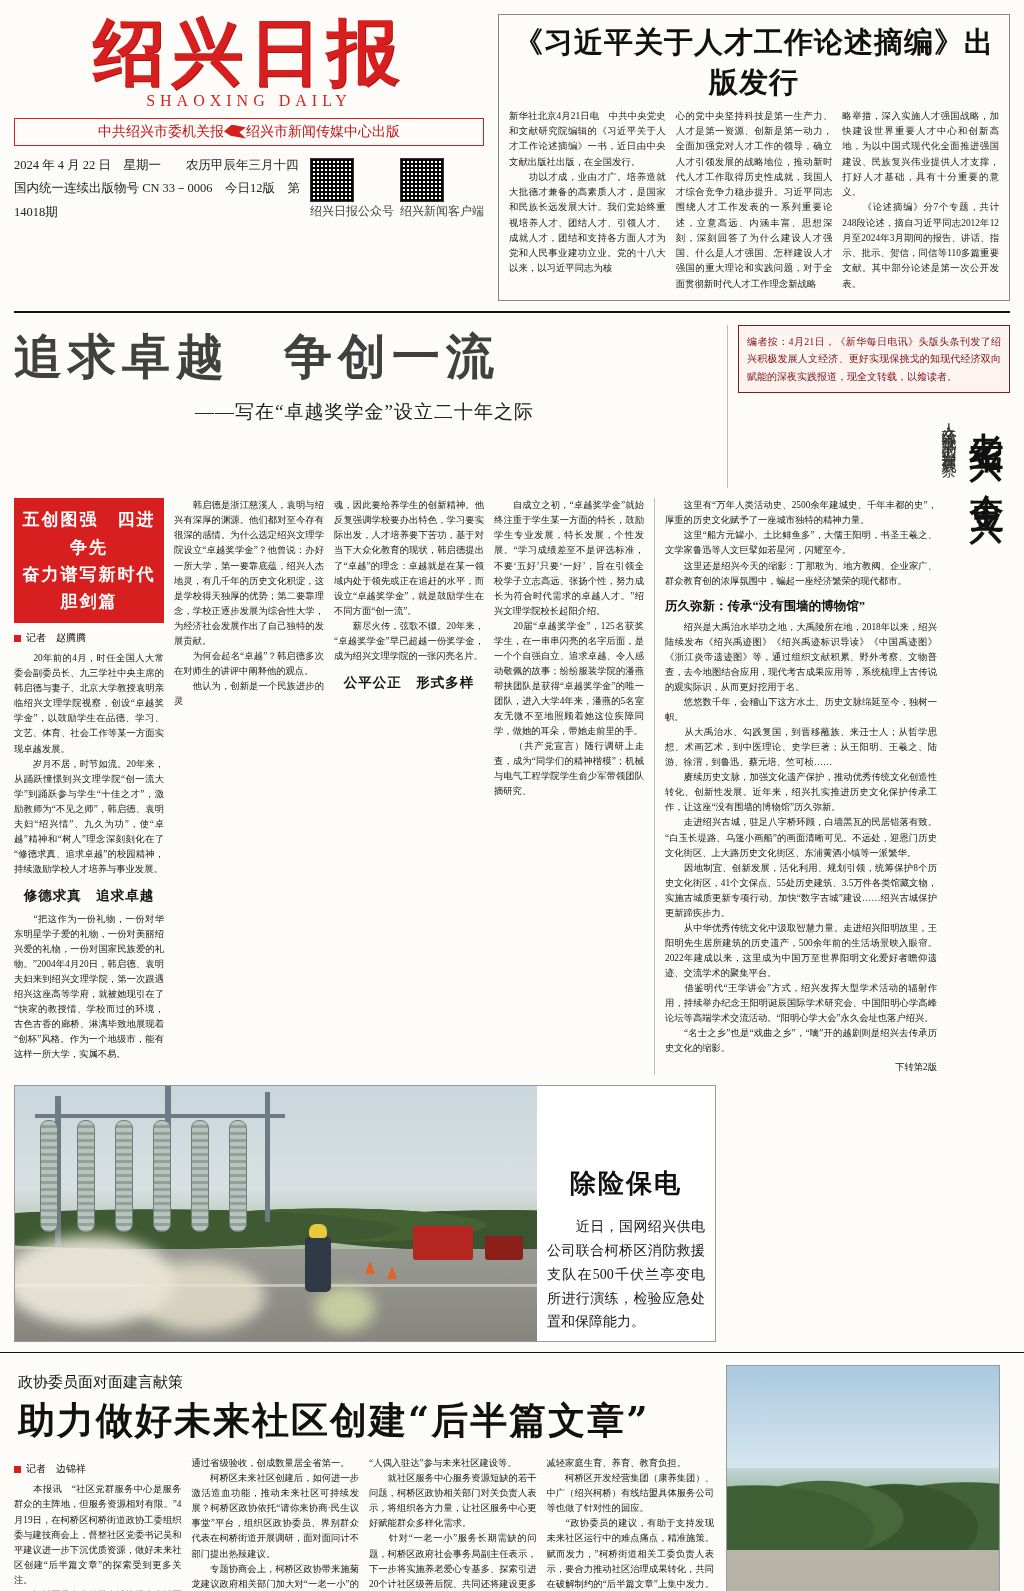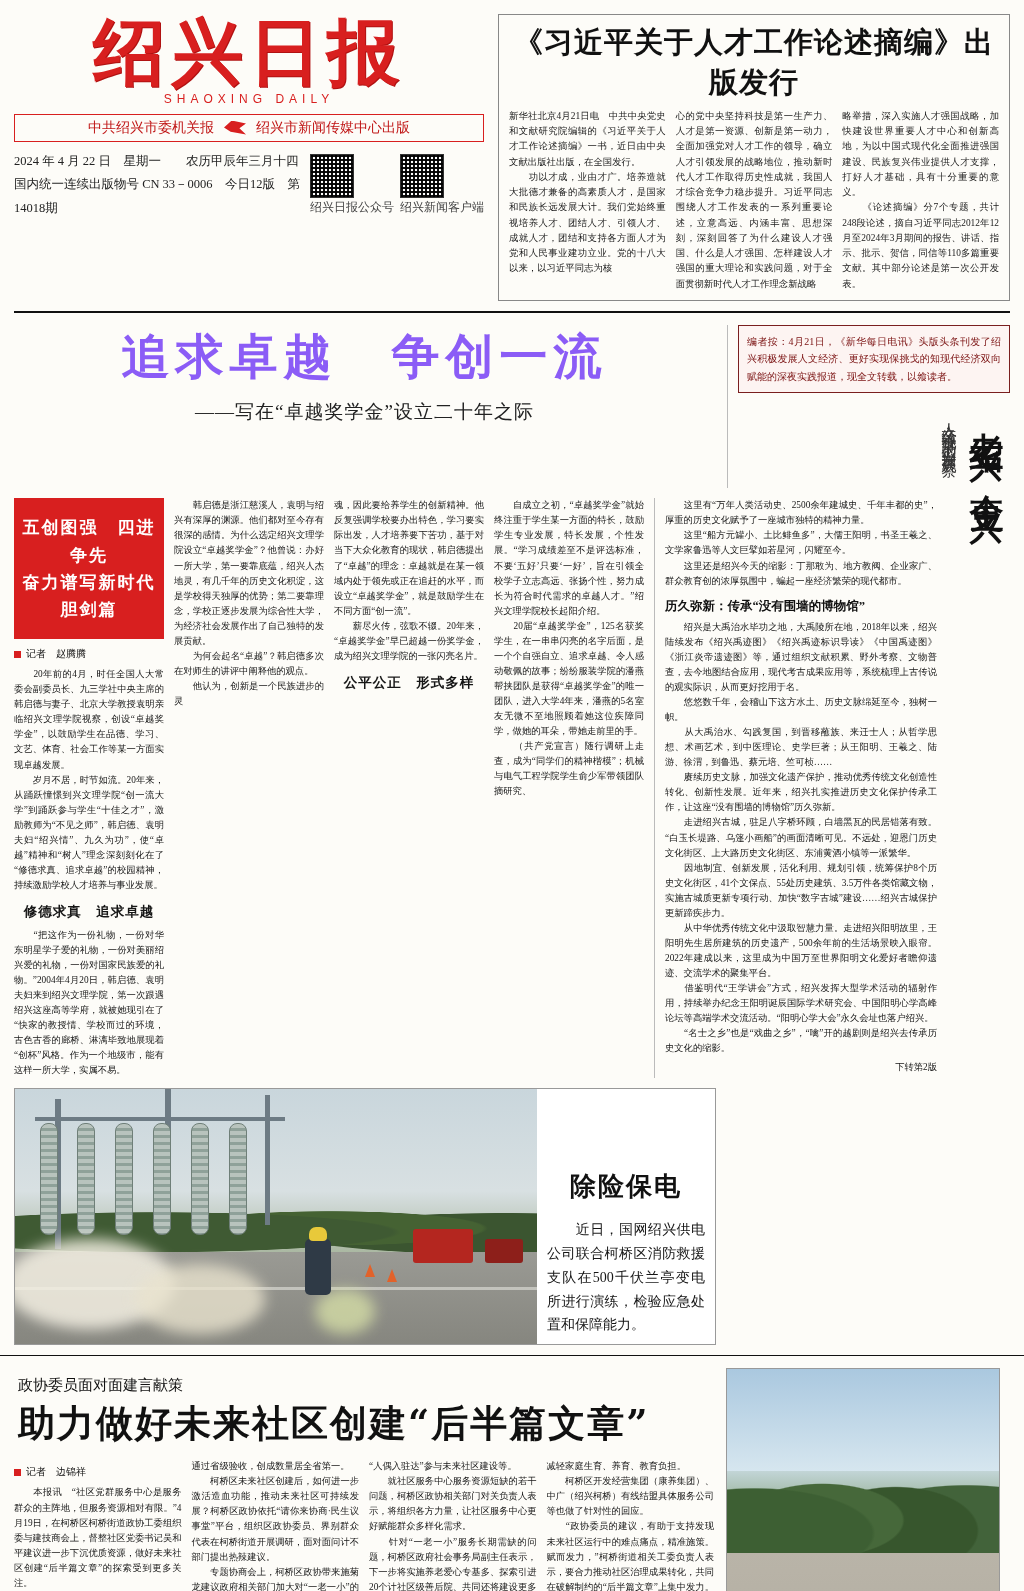--- a/index.html
+++ b/index.html
@@ -22,28 +22,28 @@
     color:#d81f1f;
     line-height:1.05;
     text-align:center;
     -webkit-text-stroke:0px;
     text-shadow:1px 1px 0 #b01212;
   }
   .logo-en{
     text-align:center;
     color:#d81f1f;
     letter-spacing:5px;
-    font-size:12px;
+    font-size:16px;
     margin-top:2px;
-    font-family:Liberation Sans, sans-serif;
+    font-family:Liberation Serif, serif;
   }
   .mast-bar{
     margin-top:8px;
     border:1px solid #d81f1f;
-    display:flex;align-items:center;justify-content:center;gap:10px;
+    display:flex;align-items:center;justify-content:center;
     padding:4px 6px;
     font-size:14px;color:#c01616;
     font-family:"Liberation Sans",sans-serif;
   }
   .mast-bar .sep{
     display:inline-block;width:22px;height:14px;background:#d81f1f;
     clip-path:polygon(0 50%,35% 0,100% 20%,70% 55%,100% 100%,30% 80%);
   }
   .mast-info{
     display:flex;margin-top:8px;gap:8px;align-items:center;
@@ -63,22 +63,22 @@
   }
   .mr-cols{display:flex;gap:10px;}
   .mr-col{flex:1;font-size:9.4px;line-height:1.62;text-align:justify;color:#1a1a1a;}
 
   hr.thick{border:none;border-top:2px solid #111;margin:10px 14px 0 14px;}
 
   
   .hero{display:flex;padding:12px 14px 0 14px;gap:12px;}
   .hero-left{flex:1;}
   .hero-title{
-    text-align:center;font-size:48px;font-weight:bold;letter-spacing:6px;
-    font-family:"DejaVu Serif",serif;color:#8b5cf6;
+    font-size:48px;font-weight:bold;letter-spacing:6px;
+    font-family:"DejaVu Serif",serif;color:#404040;
   }
   .hero-sub{
     text-align:center;font-size:19px;margin-top:10px;color:#222;letter-spacing:1px;
   }
   .hero-right{
     width:272px;border-left:1px solid #bbb;padding-left:10px;
   }
   .editor-note{
     border:1px solid #7a1f1f;background:#fdf4f2;padding:7px 8px;
     font-size:10px;line-height:1.75;color:#7a1111;text-align:justify;
@@ -98,21 +98,21 @@
   
   .body-wrap{display:flex;padding:10px 14px 0 14px;gap:10px;}
   .col{font-size:9.3px;line-height:1.62;text-align:justify;color:#161616;}
   .c1{width:150px;}
   .c2{width:150px;}
   .c3{width:150px;}
   .c4{width:150px;}
   .rightzone{width:272px;border-left:1px solid #bbb;padding-left:10px;}
 
   .redbox{
-    background:#d81f1f;color:#fff;text-align:center;padding:16px 4px;
+    background:#d81f1f;color:#fff;text-align:center;padding:8px 4px;
     font-size:17px;font-weight:bold;line-height:1.6;letter-spacing:2px;
     font-family:"DejaVu Serif",serif;margin-bottom:7px;
   }
   .byline{display:flex;align-items:center;gap:5px;font-size:10px;margin:5px 0;color:#111;}
   .byline .sq{width:7px;height:7px;background:#d81f1f;display:inline-block;}
   .subhead{
     text-align:center;font-size:13.5px;font-weight:bold;margin:8px 0 5px 0;
     font-family:"DejaVu Serif",serif;letter-spacing:1px;
   }
   .rt-title{font-size:12.5px;font-weight:bold;margin:7px 0 4px 0;color:#111;}

